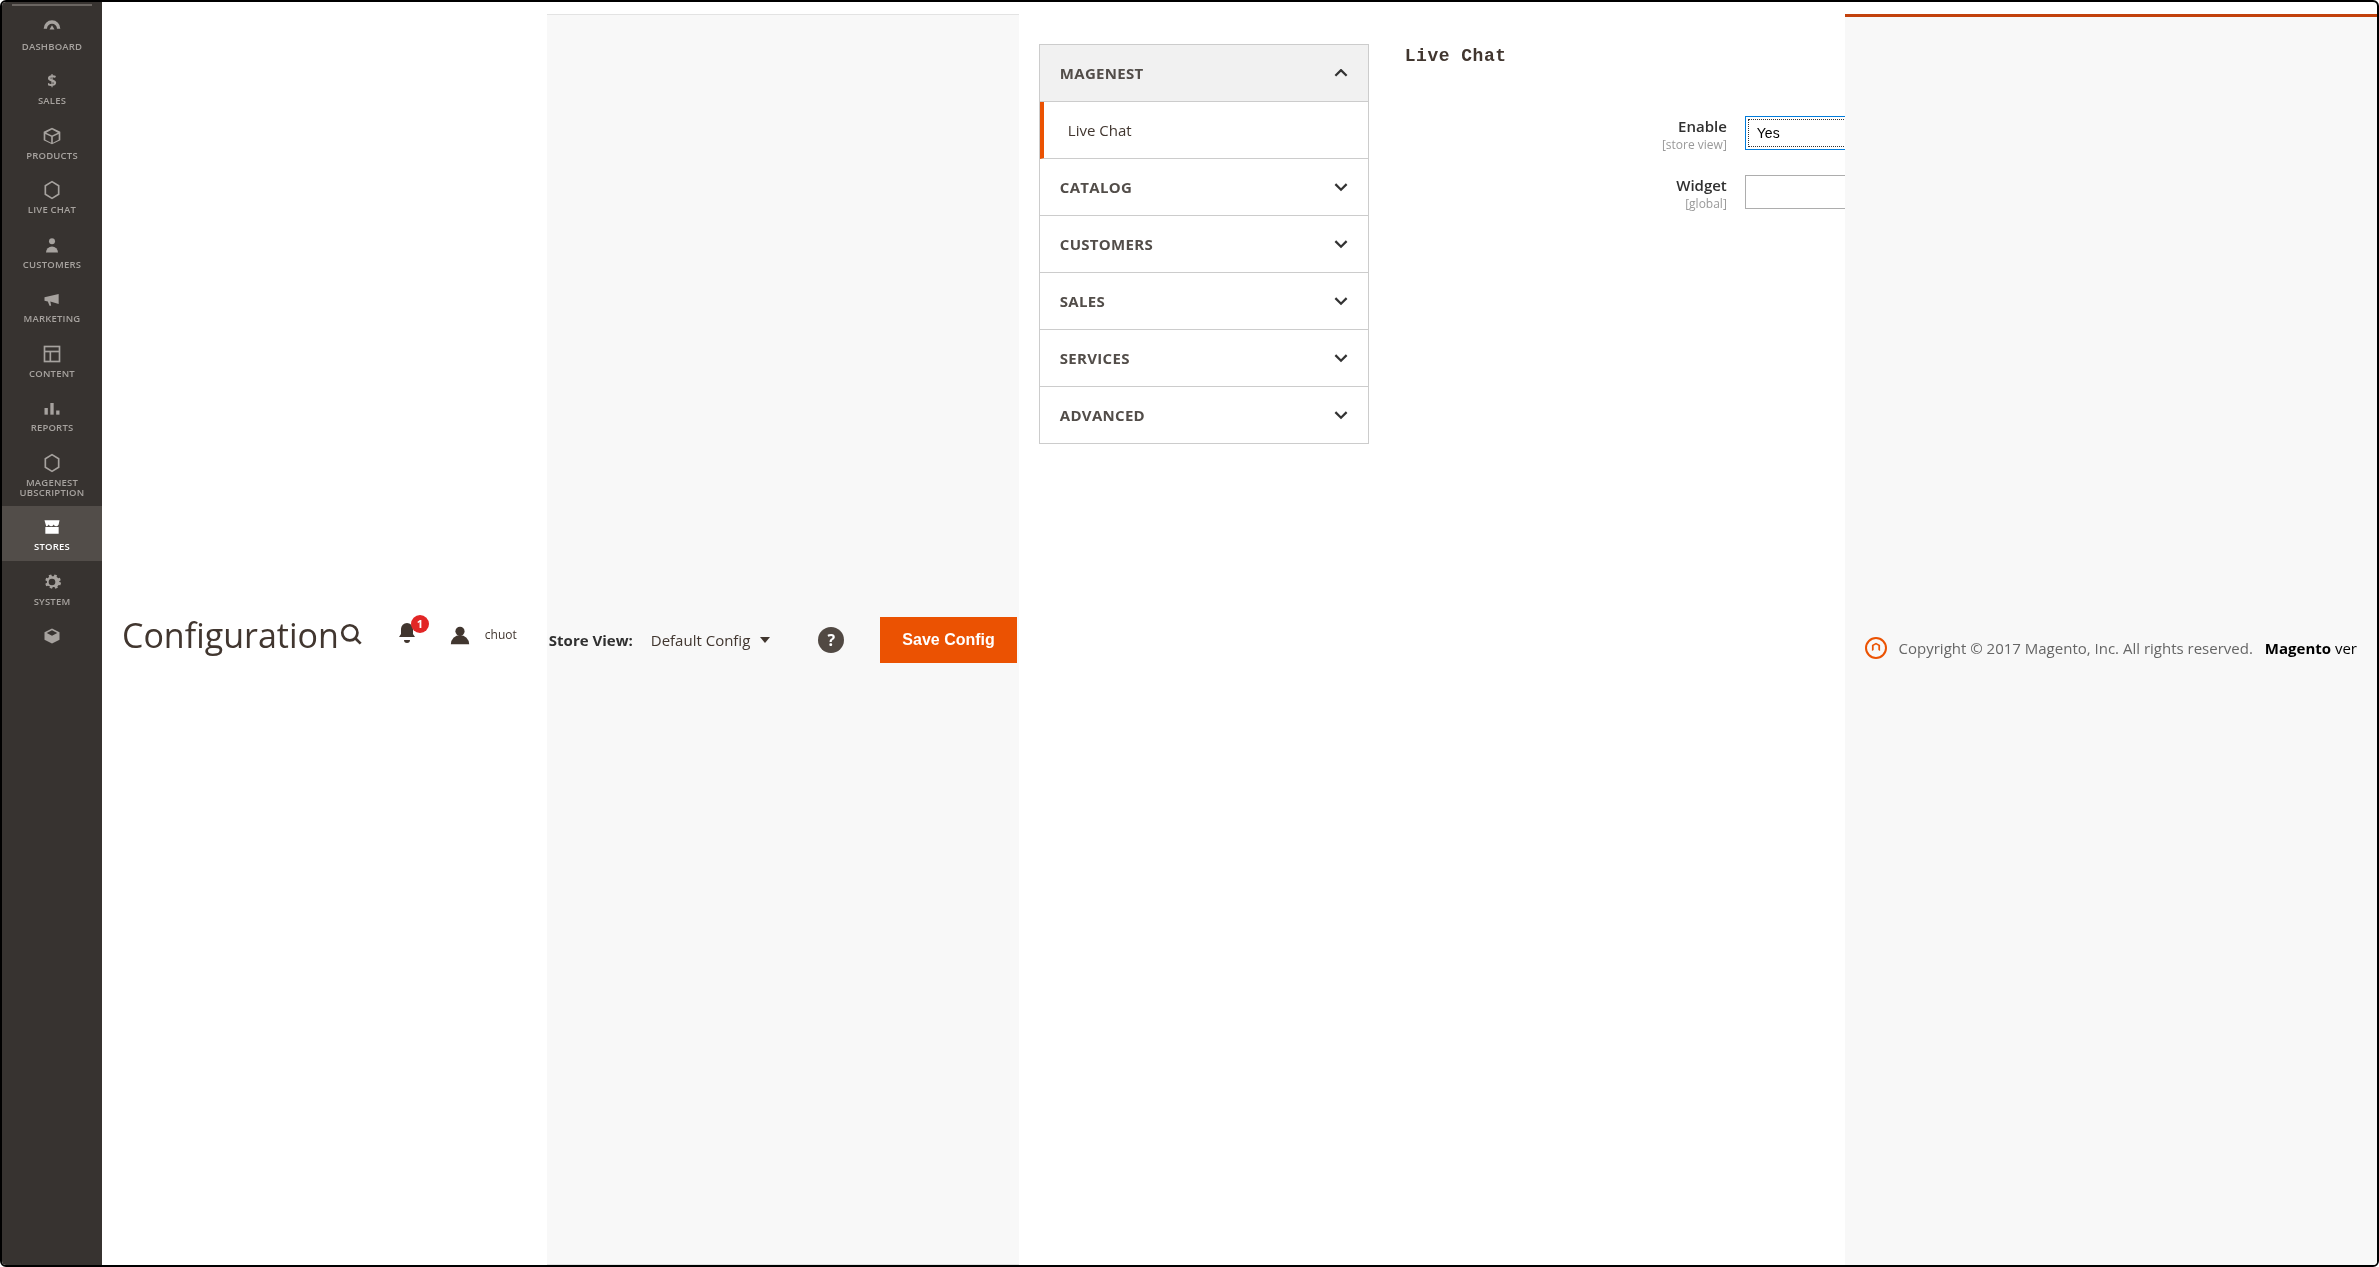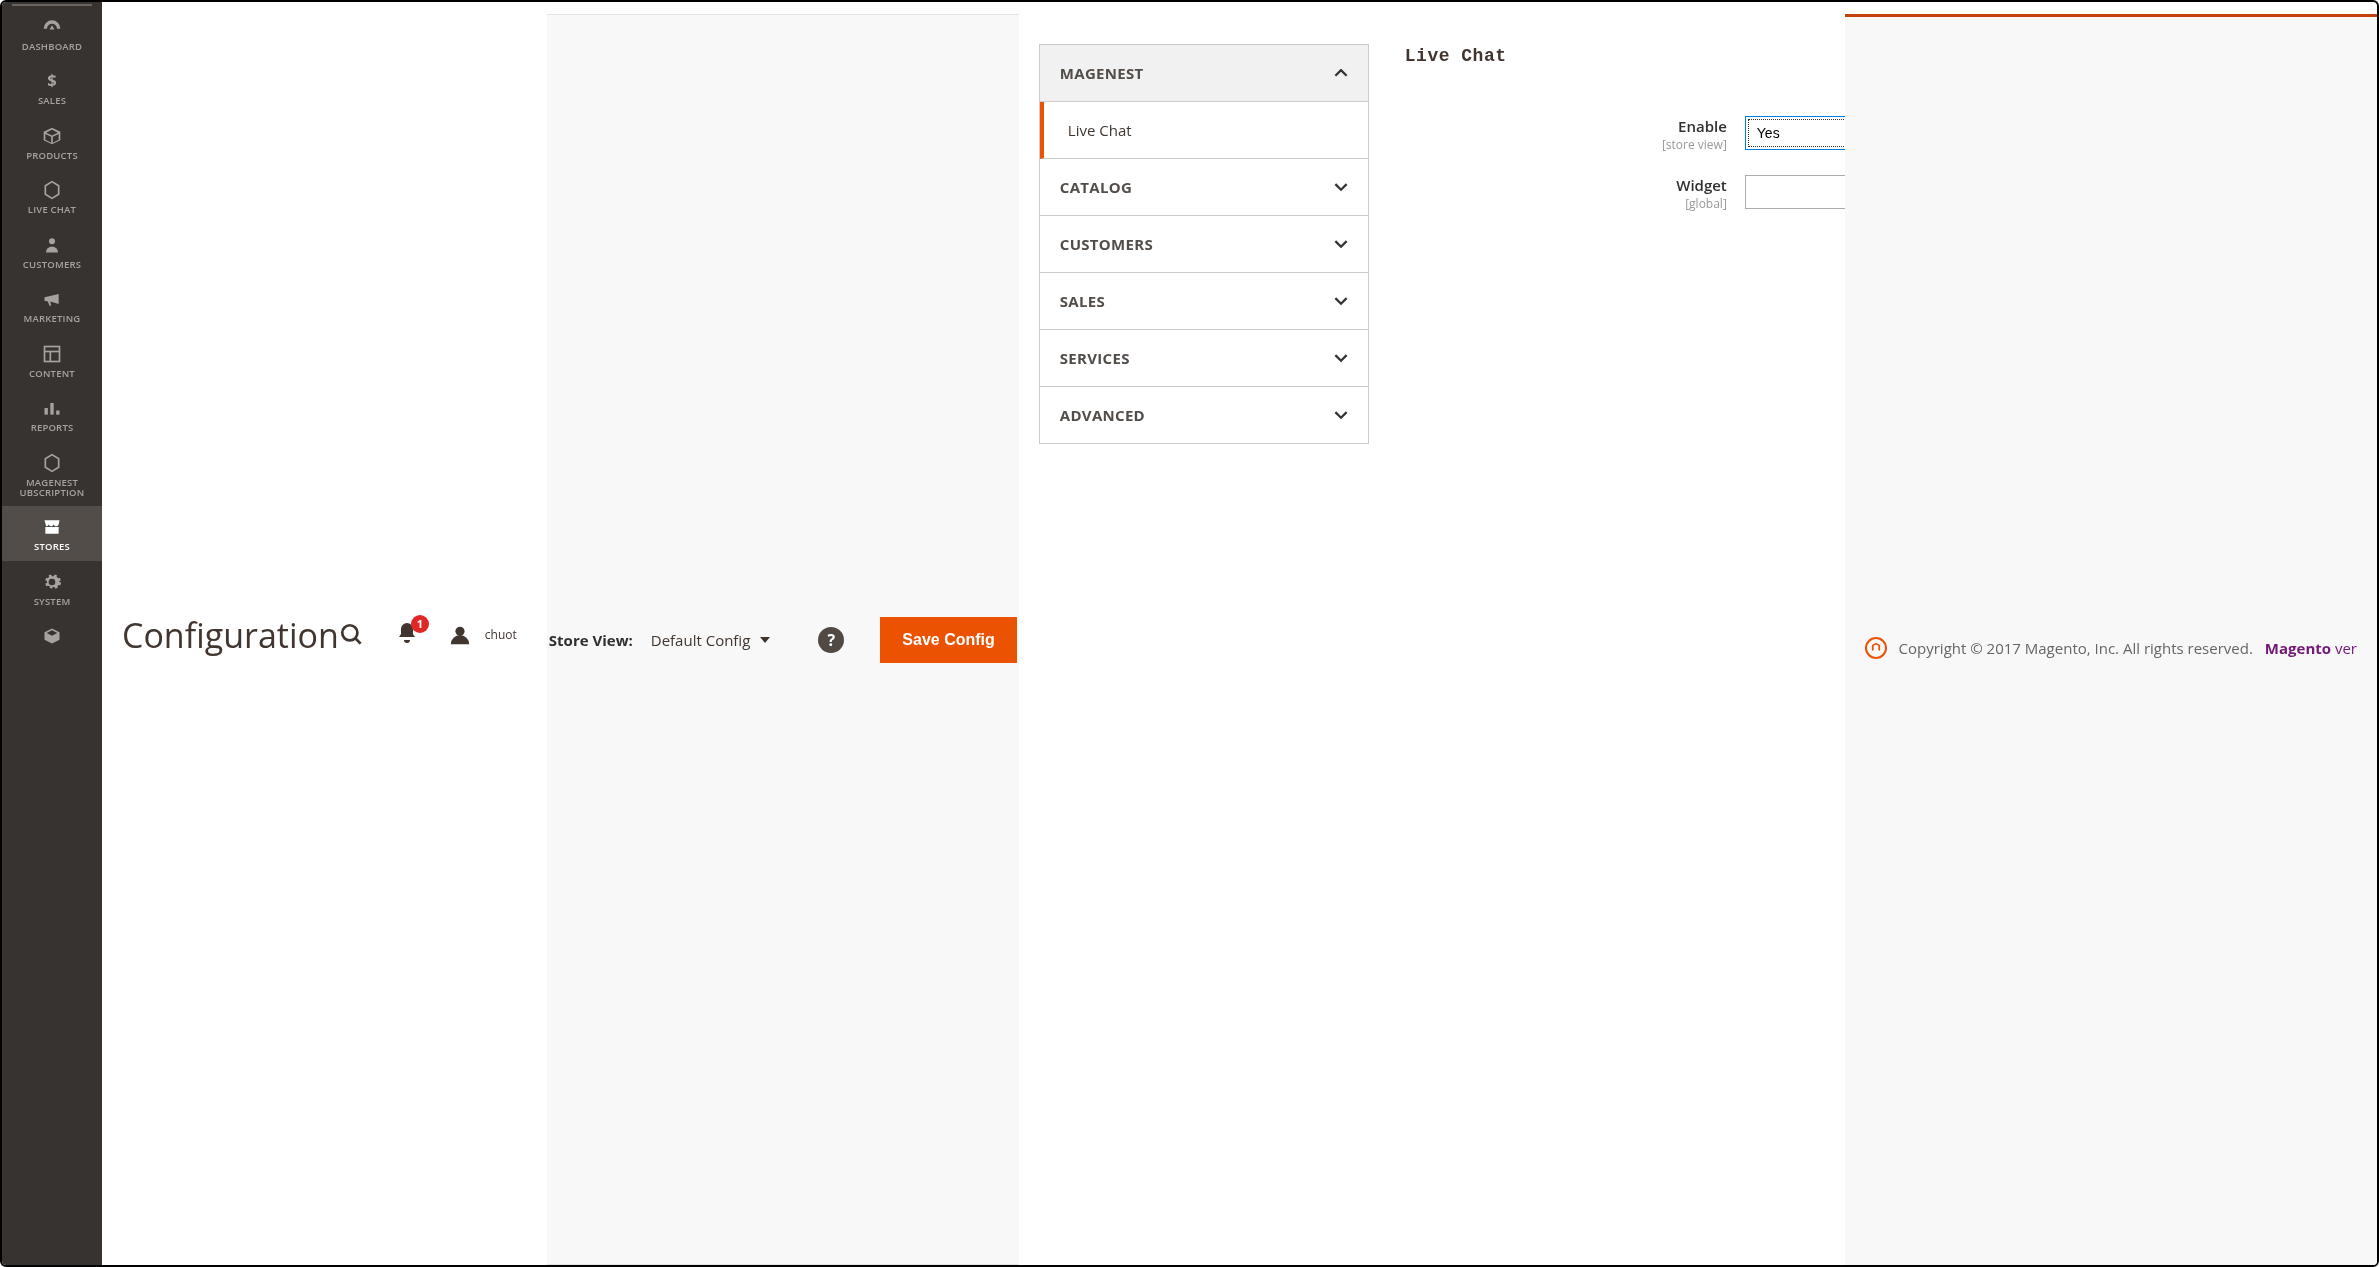--- a/index.html
+++ b/index.html
@@ -208,21 +208,21 @@
 .footer {
   background: #f8f8f8;
   border-top: 3px solid #c2410c;
   padding: 14px 20px 0;
   display: flex;
   align-items: center;
   gap: 12px;
   color: #666;
   font-size: 15px;
 }
-.footer-right { margin-left: auto; color: #701a75; }
+.footer-right { margin-left: auto; color: #000000; }
 .footer-right b { font-weight: 700; }
 .m-logo {
   width: 22px; height: 22px;
   border: 2px solid #eb5202;
   border-radius: 50%;
   display: flex; align-items: center; justify-content: center;
   color: #eb5202; font-weight: 700; font-size: 12px;
   transform: rotate(0deg);
 }
 </style>

